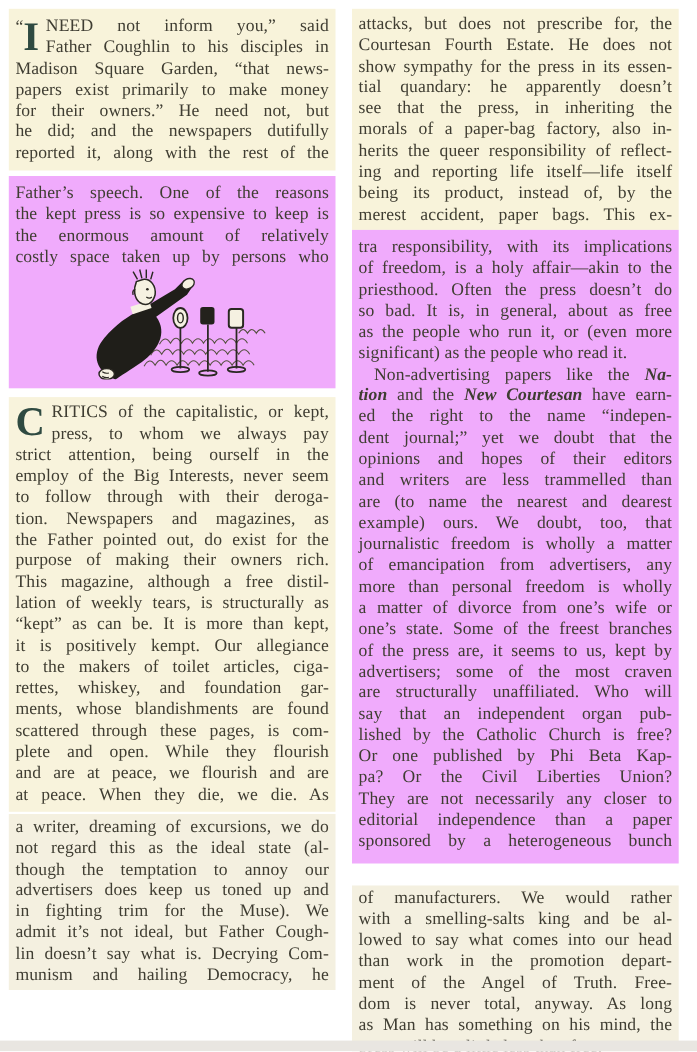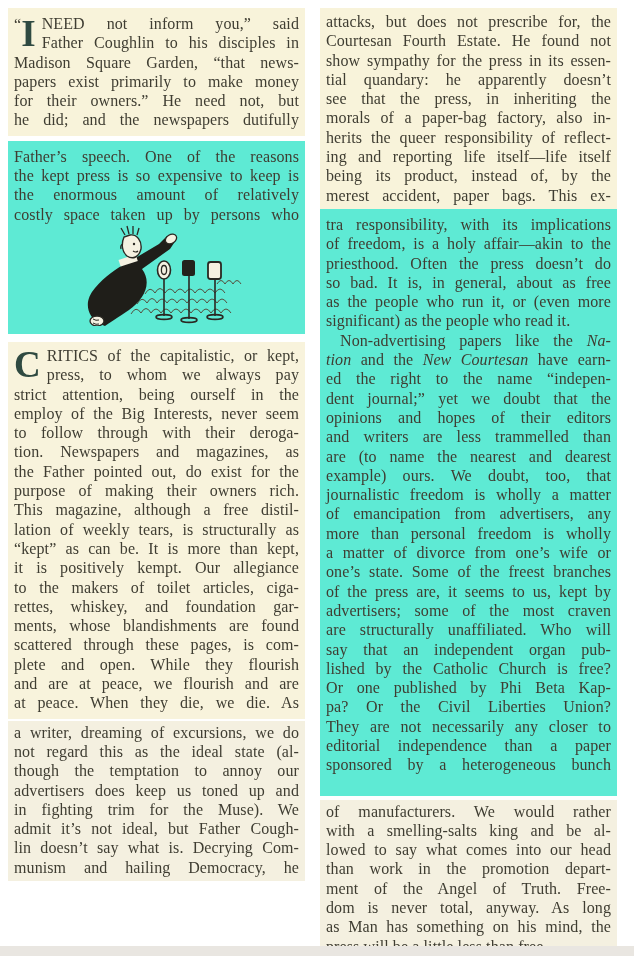--- a/index.html
+++ b/index.html
@@ -19,52 +19,52 @@
   .col{position:absolute;top:8px;width:297px;}
   .col-left{left:8px;}
   .col-right{left:320px;}
   .strip{
     padding:6px 6px;
     font-size:16px;
     line-height:19.3px;
     letter-spacing:0.1px;
   }
   .tint-a{background:#f8f3da;}
-  .tint-b{background:#5eead4;}
+  .tint-b{background:#f0abfc;}
   .tint-c{background:#f8f3dc;}
   .tint-d{background:#f4f0e0;}
   .tline{
     text-align:justify;
     text-align-last:justify;
     white-space:normal;
   }
   .tline.last{text-align-last:left;}
   .tline.indent{padding-left:14px;}
-  .it{font-style:italic;}
+  .it{font-style:italic;font-weight:bold;}
   .dropcap{
     float:left;
     height:37px;
     margin:1px 6px 0 0;
   }
   .dc-quote{
     font-size:16px;
     vertical-align:16px;
   }
   .dc-letter{
     font-size:37px;
     line-height:36px;
     font-weight:600;
     color:var(--dropcap);
   }
   .strip-l1{margin-bottom:5px;}
   .strip-l2{margin-bottom:8px;padding-bottom:8px;}
   .strip-l3{padding-top:4px;padding-bottom:6px;margin-bottom:2px;}
   .strip-l4{padding-top:2px;padding-bottom:4px;}
   .strip-r1{padding-top:4px;padding-bottom:4px;}
-  .strip-r2{padding-top:6px;padding-bottom:21px;margin-bottom:4px;}
+  .strip-r2{padding-top:6px;padding-bottom:10px;margin-bottom:20px;}
   .strip-r3{padding-top:2px;padding-bottom:4px;}
   .illus{
     width:180px;
     height:102px;
     margin:0 auto;
     clear:both;
   }
   .illus svg{width:100%;height:100%;display:block;}
   .footer-bar{
     position:absolute;
@@ -82,20 +82,21 @@
 
     <section class="strip tint-a strip-l1">
       <span class="dropcap"><span class="dc-quote">“</span><span class="dc-letter">I</span></span>
       <div>
           <div class="tline">NEED not inform you,” said</div>
           <div class="tline">Father Coughlin to his disciples in</div>
           <div class="tline">Madison Square Garden, “that news-</div>
           <div class="tline">papers exist primarily to make money</div>
           <div class="tline">for their owners.”  He need not, but</div>
           <div class="tline">he did; and the newspapers dutifully</div>
+          <div class="tline">reported it, along with the rest of the</div>
         </div>
     </section>
 
     <section class="strip tint-b strip-l2">
       <div>
           <div class="tline">Father’s speech.  One of the reasons</div>
           <div class="tline">the kept press is so expensive to keep is</div>
           <div class="tline">the enormous amount of relatively</div>
           <div class="tline">costly space taken up by persons who</div>
         </div>
@@ -180,21 +181,21 @@
         </div>
     </section>
 
   </div>
 
   <div class="col col-right">
 
     <section class="strip tint-a strip-r1">
       <div>
           <div class="tline">attacks, but does not prescribe for, the</div>
-          <div class="tline">Courtesan Fourth Estate.  He found not</div>
+          <div class="tline">Courtesan Fourth Estate.  He does not</div>
           <div class="tline">show sympathy for the press in its essen-</div>
           <div class="tline">tial quandary: he apparently doesn’t</div>
           <div class="tline">see that the press, in inheriting the</div>
           <div class="tline">morals of a paper-bag factory, also in-</div>
           <div class="tline">herits the queer responsibility of reflect-</div>
           <div class="tline">ing and reporting life itself—life itself</div>
           <div class="tline">being its product, instead of, by the</div>
           <div class="tline">merest accident, paper bags.  This ex-</div>
         </div>
     </section>

